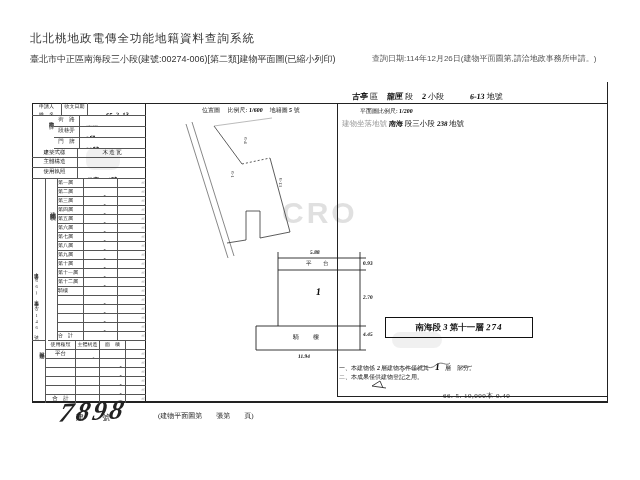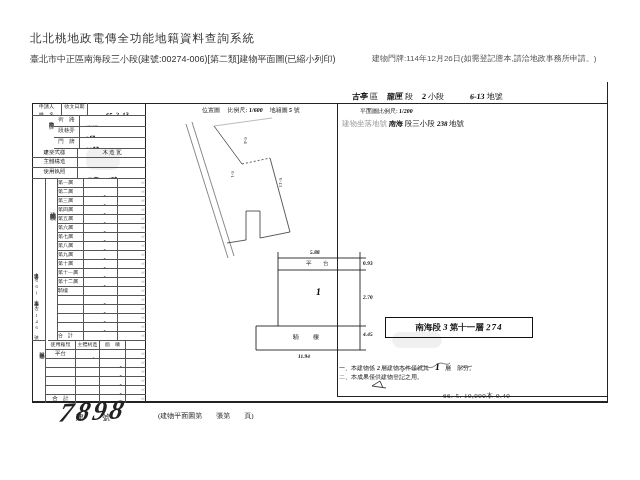--- a/index.html
+++ b/index.html
@@ -37,24 +37,25 @@
   #sec-stamp{left:355px;top:237px;width:146px;height:19px;border:1.8px solid #111;
     text-align:center;line-height:19px;font-size:8.5px;font-weight:bold;}
   #bno{left:30px;top:316px;font-size:27px;font-weight:bold;font-style:italic;
     transform:skewX(-14deg) rotate(-3deg);color:#222;letter-spacing:3px;}
 </style>
 </head>
 <body>
 
 <div class="abs" id="sys-title">北北桃地政電傳全功能地籍資料查詢系統</div>
 <div class="abs" id="sys-sub">臺北市中正區南海段三小段(建號:00274-006)[第二類]建物平面圖(已縮小列印)</div>
-<div class="abs" id="q-date">建物門牌:114年12月26日(如需登記謄本,請洽地政事務所申請。)</div>
+<div class="abs" id="q-date">查詢日期:114年12月26日(建物平面圖第,請洽地政事務所申請。)</div>
 
 <div class="scan">
 
+  <div class="abs" id="watermark">CRO</div>
   <div class="abs smudge" style="left:56px;top:68px;width:34px;height:22px;"></div>
   <div class="abs smudge" style="left:362px;top:252px;width:50px;height:16px;"></div>
 
   <div class="abs" style="left:322px;top:11px;font-size:8px;white-space:nowrap;">
     <span class="hand t8">古亭</span>
     <span style="margin-right:7px;">區</span>
     <span class="hand t8">龍匣</span>
     <span style="margin-right:7px;">段</span>
     <span class="hand t8">2</span>
     <span style="margin-right:24px;">小段</span>

